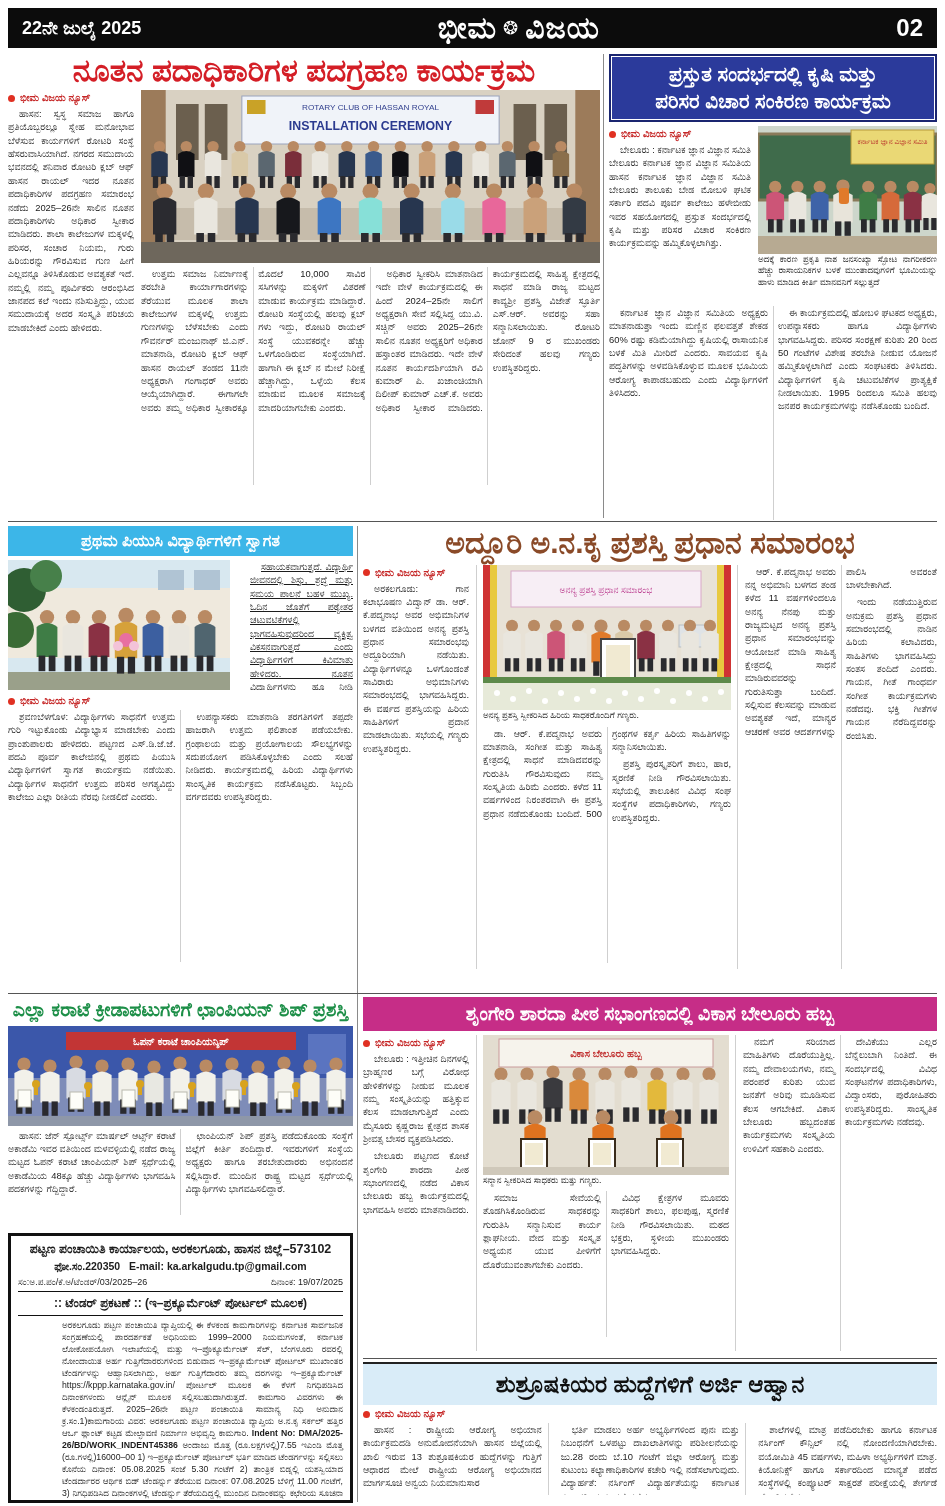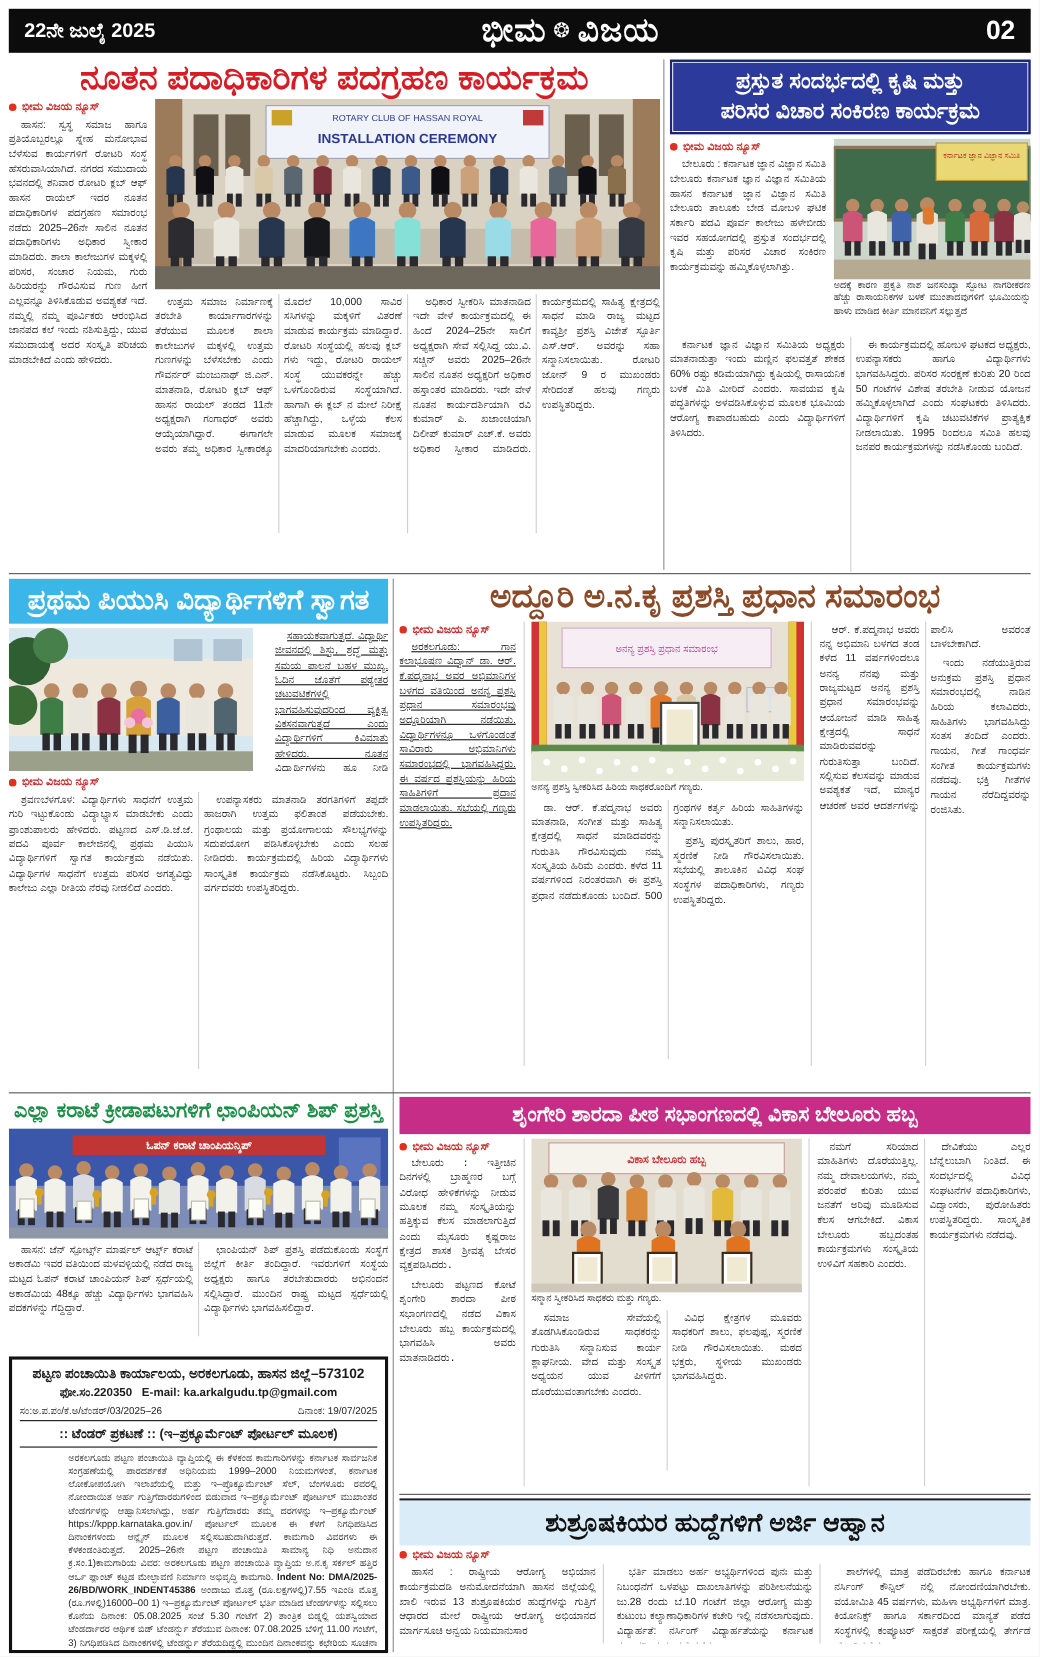--- a/index.html
+++ b/index.html
@@ -20,21 +20,21 @@
   .bodytxt p{margin:0 0 4px;text-indent:11px;}
   .cols2{column-count:2;column-gap:10px;column-rule:1px solid #cfcfcf;}
   .cols4{column-count:4;column-gap:10px;column-rule:1px solid #cfcfcf;}
   .caption{font-size:8.7px;font-weight:normal;line-height:1.3;text-align:justify;color:#111;margin-top:0;}
   .rule-v{position:absolute;width:1px;background:#8a8a8a;}
   .rule-h{position:absolute;height:1px;background:#555;}
   
   .hl-red{font-size:31px;font-weight:800;color:#d41e26;text-align:center;line-height:1.1;margin:0 0 2px;}
   .hl-bluebox{background:#2b3a9b;border:2px solid #1a2570;box-shadow:0 0 0 1px #fff inset;
               color:#fff;font-weight:800;font-size:20px;text-align:center;line-height:1.35;padding:5px 4px;}
-  .hl-cyan{background:#3cb6e8;color:#fff;font-weight:800;font-size:25px;text-align:center;padding:6px 4px;}
+  .hl-cyan{background:#3cb6e8;color:#fff;font-weight:800;font-size:16px;text-align:center;padding:6px 4px;}
   .hl-brown{font-size:30px;font-weight:800;color:#8a4a28;text-align:center;line-height:1.15;margin:0 0 4px;}
   .hl-green{font-size:19px;font-weight:800;color:#1d8f48;text-align:center;line-height:1.2;margin:2px 0 4px;}
   .hl-magenta{background:#c62d87;color:#fff;font-weight:800;font-size:19px;text-align:center;padding:6px 4px;}
   .hl-ltblue{background:#d9ecf8;border-top:2px solid #222;color:#101010;font-weight:800;font-size:23px;
              text-align:center;padding:7px 4px;}
   .flexrow{display:flex;gap:7px;}
   .photo{display:block;}
   
   .tender{border:3px solid #111;padding:5px 7px;font-size:9px;line-height:1.38;}
   .tender .l1{font-weight:bold;font-size:12.5px;text-align:center;}
@@ -222,21 +222,21 @@
   <div class="rule-v" style="left:357px;top:526px;height:976px;"></div>
 
   <section style="left:363px;top:526px;width:574px;height:464px;">
     <div class="hl-brown">ಅದ್ದೂರಿ ಅ.ನ.ಕೃ ಪ್ರಶಸ್ತಿ ಪ್ರಧಾನ ಸಮಾರಂಭ</div>
     <div class="flexrow" style="height:404px;">
       <div style="width:106px;flex:0 0 auto;">
         <div class="byline">
             <span class="dot"></span>
             <span>ಭೀಮ ವಿಜಯ ನ್ಯೂಸ್</span>
           </div>
-        <div class="bodytxt" style="height:384px;overflow:hidden;text-decoration:underline;">
+        <div class="bodytxt" style="height:384px;overflow:hidden;">
             <p>ಅರಕಲಗೂಡು: ಗಾನ ಕಲಾಭೂಷಣ ವಿದ್ವಾನ್ ಡಾ. ಆರ್. ಕೆ.ಪದ್ಮನಾಭ ಅವರ ಅಭಿಮಾನಿಗಳ ಬಳಗದ ವತಿಯಿಂದ ಅನನ್ಯ ಪ್ರಶಸ್ತಿ ಪ್ರಧಾನ ಸಮಾರಂಭವು ಅದ್ದೂರಿಯಾಗಿ ನಡೆಯಿತು. ವಿದ್ಯಾರ್ಥಿಗಳನ್ನೂ ಒಳಗೊಂಡಂತೆ ಸಾವಿರಾರು ಅಭಿಮಾನಿಗಳು ಸಮಾರಂಭದಲ್ಲಿ ಭಾಗವಹಿಸಿದ್ದರು. ಈ ವರ್ಷದ ಪ್ರಶಸ್ತಿಯನ್ನು ಹಿರಿಯ ಸಾಹಿತಿಗಳಿಗೆ ಪ್ರದಾನ ಮಾಡಲಾಯಿತು. ಸಭೆಯಲ್ಲಿ ಗಣ್ಯರು ಉಪಸ್ಥಿತರಿದ್ದರು.</p>
           </div>
       </div>
       <div style="width:248px;flex:0 0 auto;border-left:1px solid #cfcfcf;border-right:1px solid #cfcfcf;padding:0 6px;">
         <svg class="photo" viewBox="0 0 248 145" width="100%" height="145" preserveAspectRatio="none">
           <rect width="248" height="145" fill="#e8e2d6"></rect>
           <rect x="0" width="14" height="120" fill="#cf3333"></rect>
             <rect x="7" width="7" height="120" fill="#e8c93f"></rect>
           <rect x="234" width="14" height="120" fill="#cf3333"></rect>
             <rect x="234" width="7" height="120" fill="#e8c93f"></rect>
@@ -347,21 +347,21 @@
   </section>
 
   <section style="left:363px;top:997px;width:574px;height:358px;">
     <div class="hl-magenta">ಶೃಂಗೇರಿ ಶಾರದಾ ಪೀಠ ಸಭಾಂಗಣದಲ್ಲಿ ವಿಕಾಸ ಬೇಲೂರು ಹಬ್ಬ</div>
     <div class="flexrow" style="margin-top:4px;height:316px;">
       <div style="width:106px;flex:0 0 auto;">
         <div class="byline">
             <span class="dot"></span>
             <span>ಭೀಮ ವಿಜಯ ನ್ಯೂಸ್</span>
           </div>
-        <div class="bodytxt" style="height:296px;overflow:hidden;font-family:Liberation Mono, monospace;">
+        <div class="bodytxt" style="height:296px;overflow:hidden;">
           <p>ಬೇಲೂರು : ಇತ್ತೀಚಿನ ದಿನಗಳಲ್ಲಿ ಬ್ರಾಹ್ಮಣರ ಬಗ್ಗೆ ವಿರೋಧ ಹೇಳಿಕೆಗಳನ್ನು ನೀಡುವ ಮೂಲಕ ನಮ್ಮ ಸಂಸ್ಕೃತಿಯನ್ನು ಹತ್ತಿಕ್ಕುವ ಕೆಲಸ ಮಾಡಲಾಗುತ್ತಿದೆ ಎಂದು ಮೈಸೂರು ಕೃಷ್ಣರಾಜ ಕ್ಷೇತ್ರದ ಶಾಸಕ ಶ್ರೀವತ್ಸ ಬೇಸರ ವ್ಯಕ್ತಪಡಿಸಿದರು.</p>
           <p>ಬೇಲೂರು ಪಟ್ಟಣದ ಕೋಟೆ ಶೃಂಗೇರಿ ಶಾರದಾ ಪೀಠ ಸಭಾಂಗಣದಲ್ಲಿ ನಡೆದ ವಿಕಾಸ ಬೇಲೂರು ಹಬ್ಬ ಕಾರ್ಯಕ್ರಮದಲ್ಲಿ ಭಾಗವಹಿಸಿ ಅವರು ಮಾತನಾಡಿದರು.</p>
         </div>
       </div>
       <div style="width:246px;flex:0 0 auto;border-left:1px solid #cfcfcf;border-right:1px solid #cfcfcf;padding:0 6px;">
         <svg class="photo" viewBox="0 0 246 140" width="100%" height="140" preserveAspectRatio="none">
           <rect width="246" height="140" fill="#e3ddd0"></rect>
           <rect x="16" y="4" width="214" height="28" fill="#f6f3ec" stroke="#c99a9a"></rect>
           <text x="123" y="22" font-size="10" font-weight="bold" fill="#c23535" text-anchor="middle">ವಿಕಾಸ ಬೇಲೂರು ಹಬ್ಬ</text>
           <use href="#psn" x="6" y="30" width="24" height="60" style="color:#e9e6de"></use>

